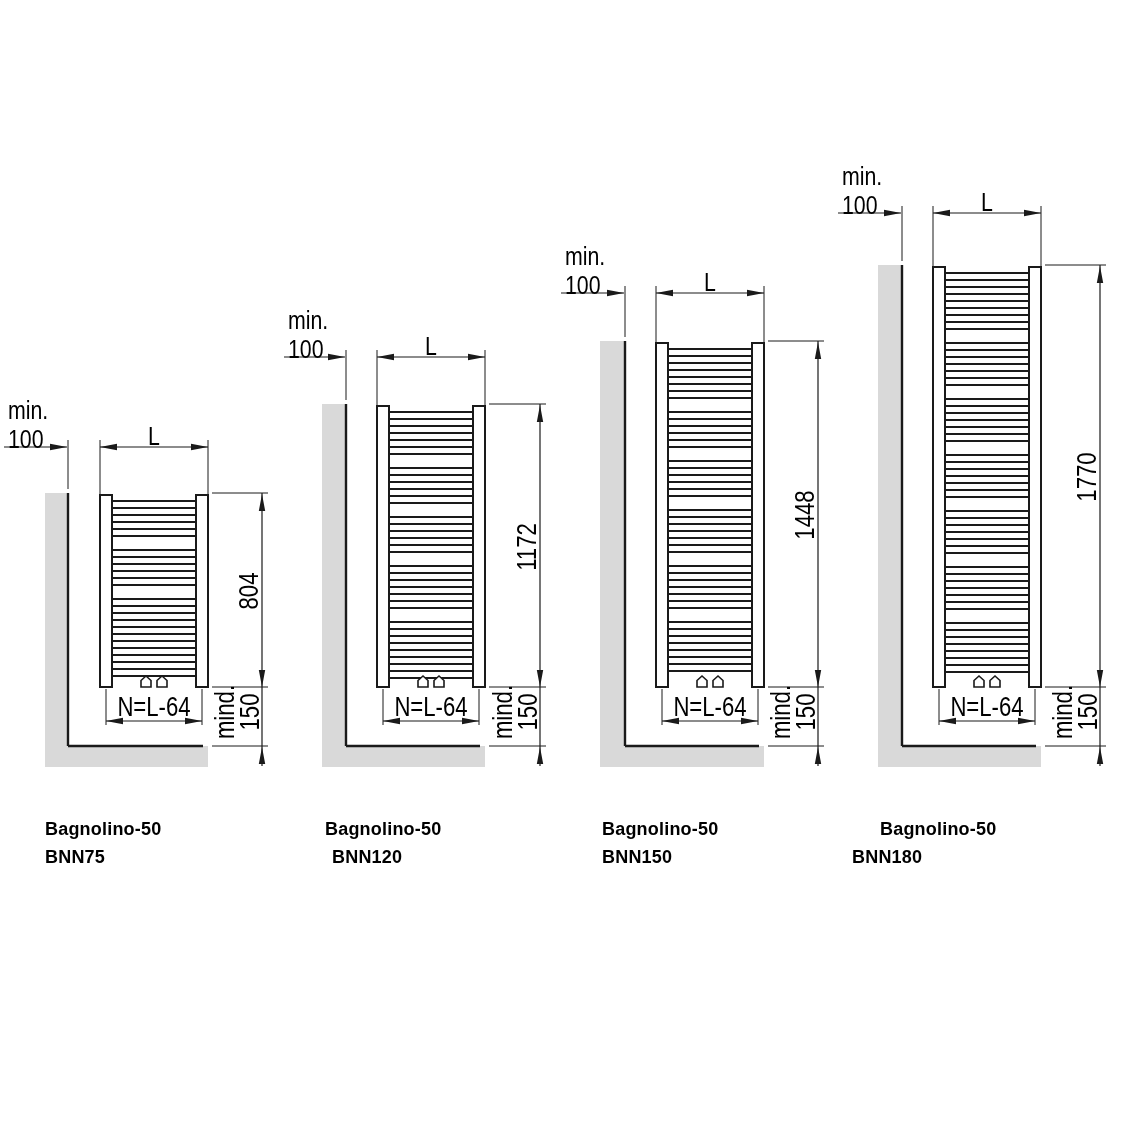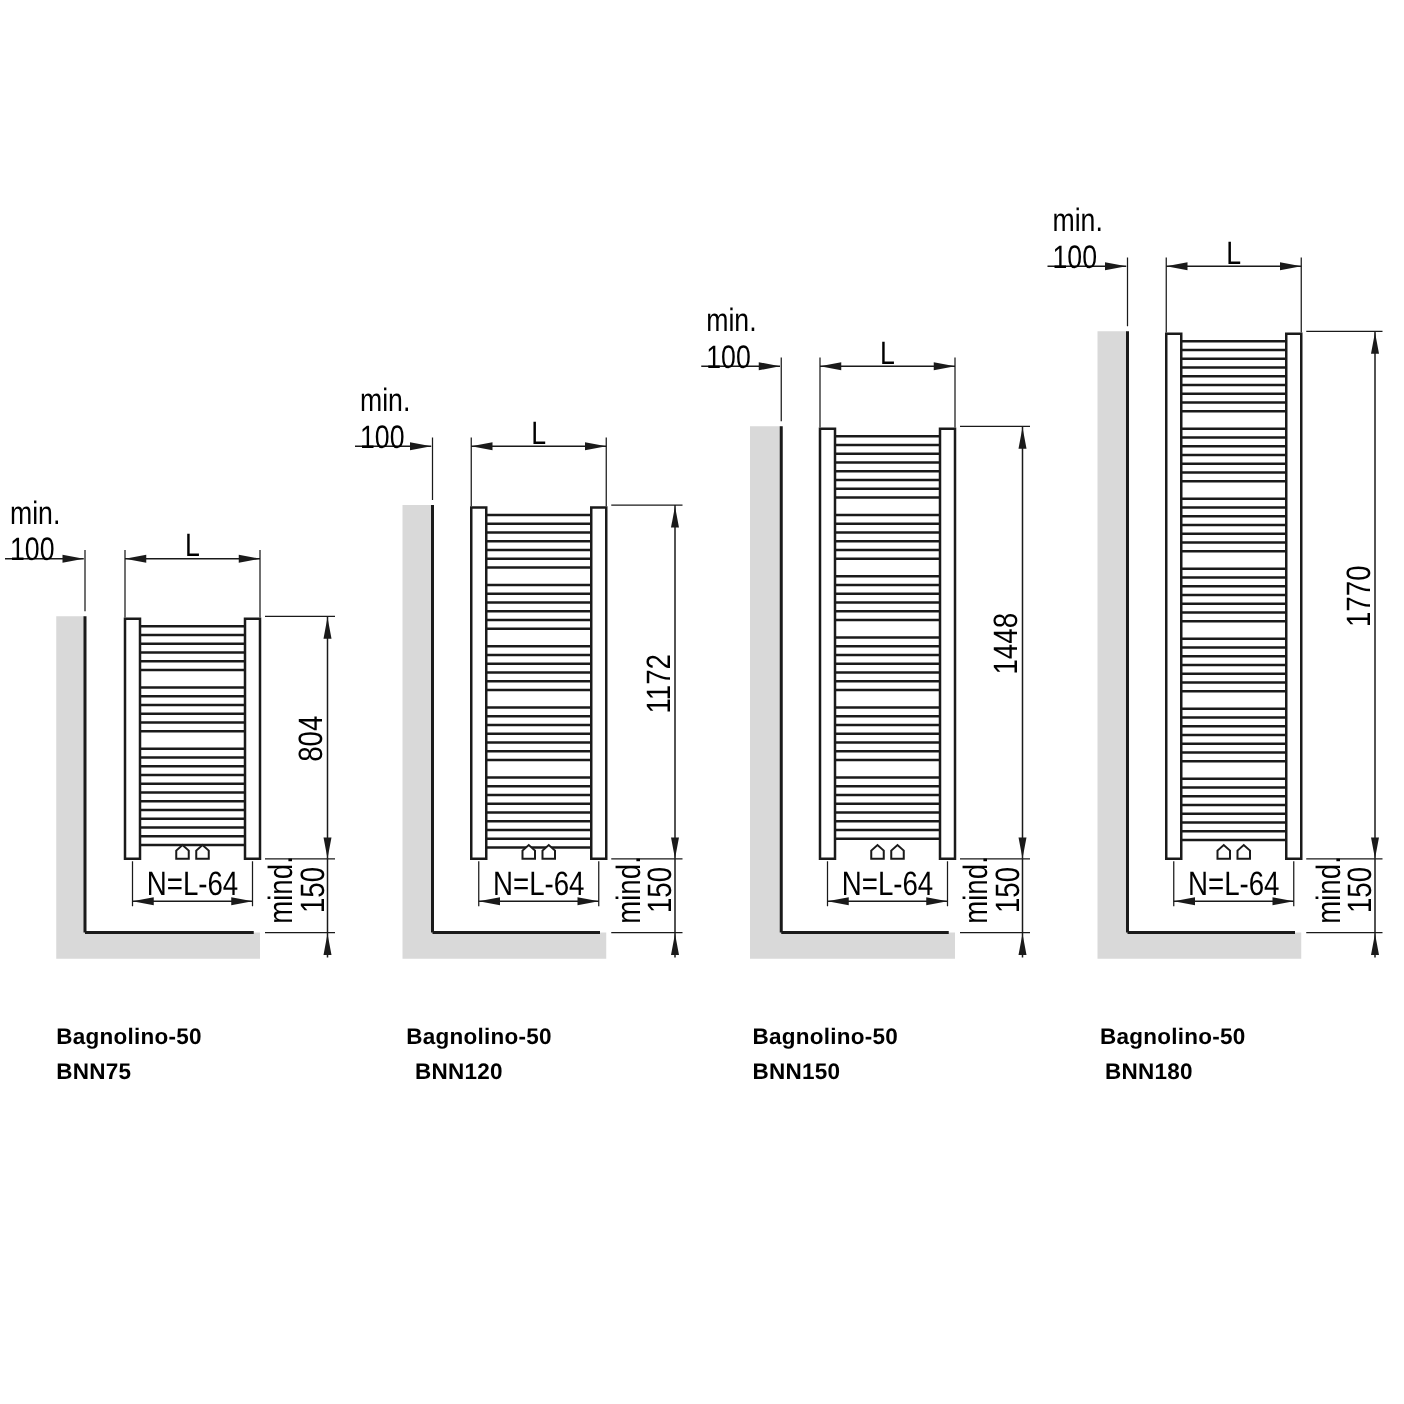--- a/index.html
+++ b/index.html
@@ -313,15 +313,15 @@
       <div class="txt prod" style="left: 602px; top: 820px;">Bagnolino-50</div>
       <div class="txt prod" style="left: 602px; top: 848px;">BNN150</div>
       <div class="txt dim" style="left: 842px; top: 163px;">min.</div>
       <div class="txt dim" style="left: 842px; top: 192px;">100</div>
       <div class="txt dim-c" style="left: 987px; top: 189px;">L</div>
       <div class="txt rot" style="left: 1087px; top: 477px;">1770</div>
       <div class="txt dim-n" style="left: 987px; top: 693px;">N=L-64</div>
       <div class="txt rot" style="left: 1063px; top: 712px;">mind.</div>
       <div class="txt rot" style="left: 1088px; top: 712px;">150</div>
       <div class="txt prod" style="left: 880px; top: 820px;">Bagnolino-50</div>
-      <div class="txt prod" style="left: 884px; top: 848px;">BNN180</div>
+      <div class="txt prod" style="left: 852px; top: 848px;">BNN180</div>
     </div>
 </div>
 
 </body></html>

